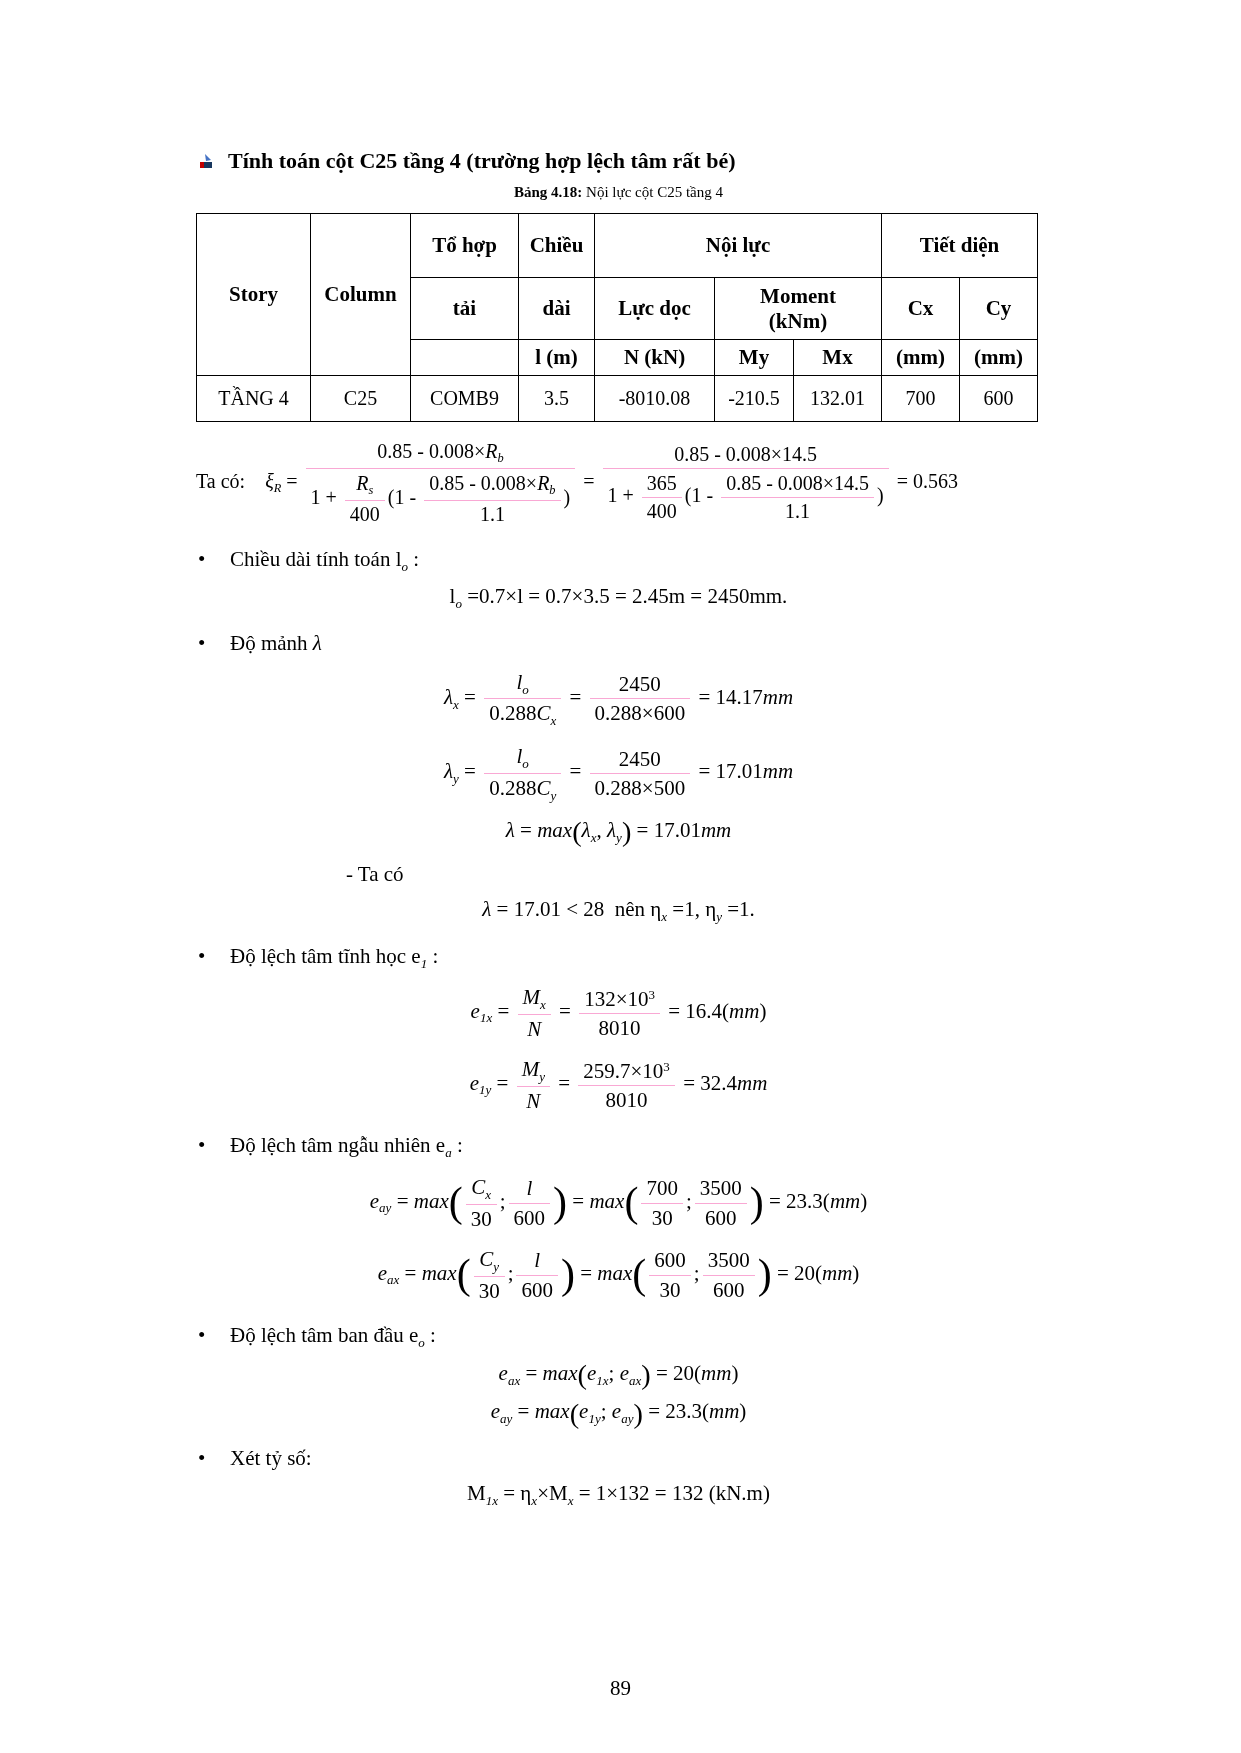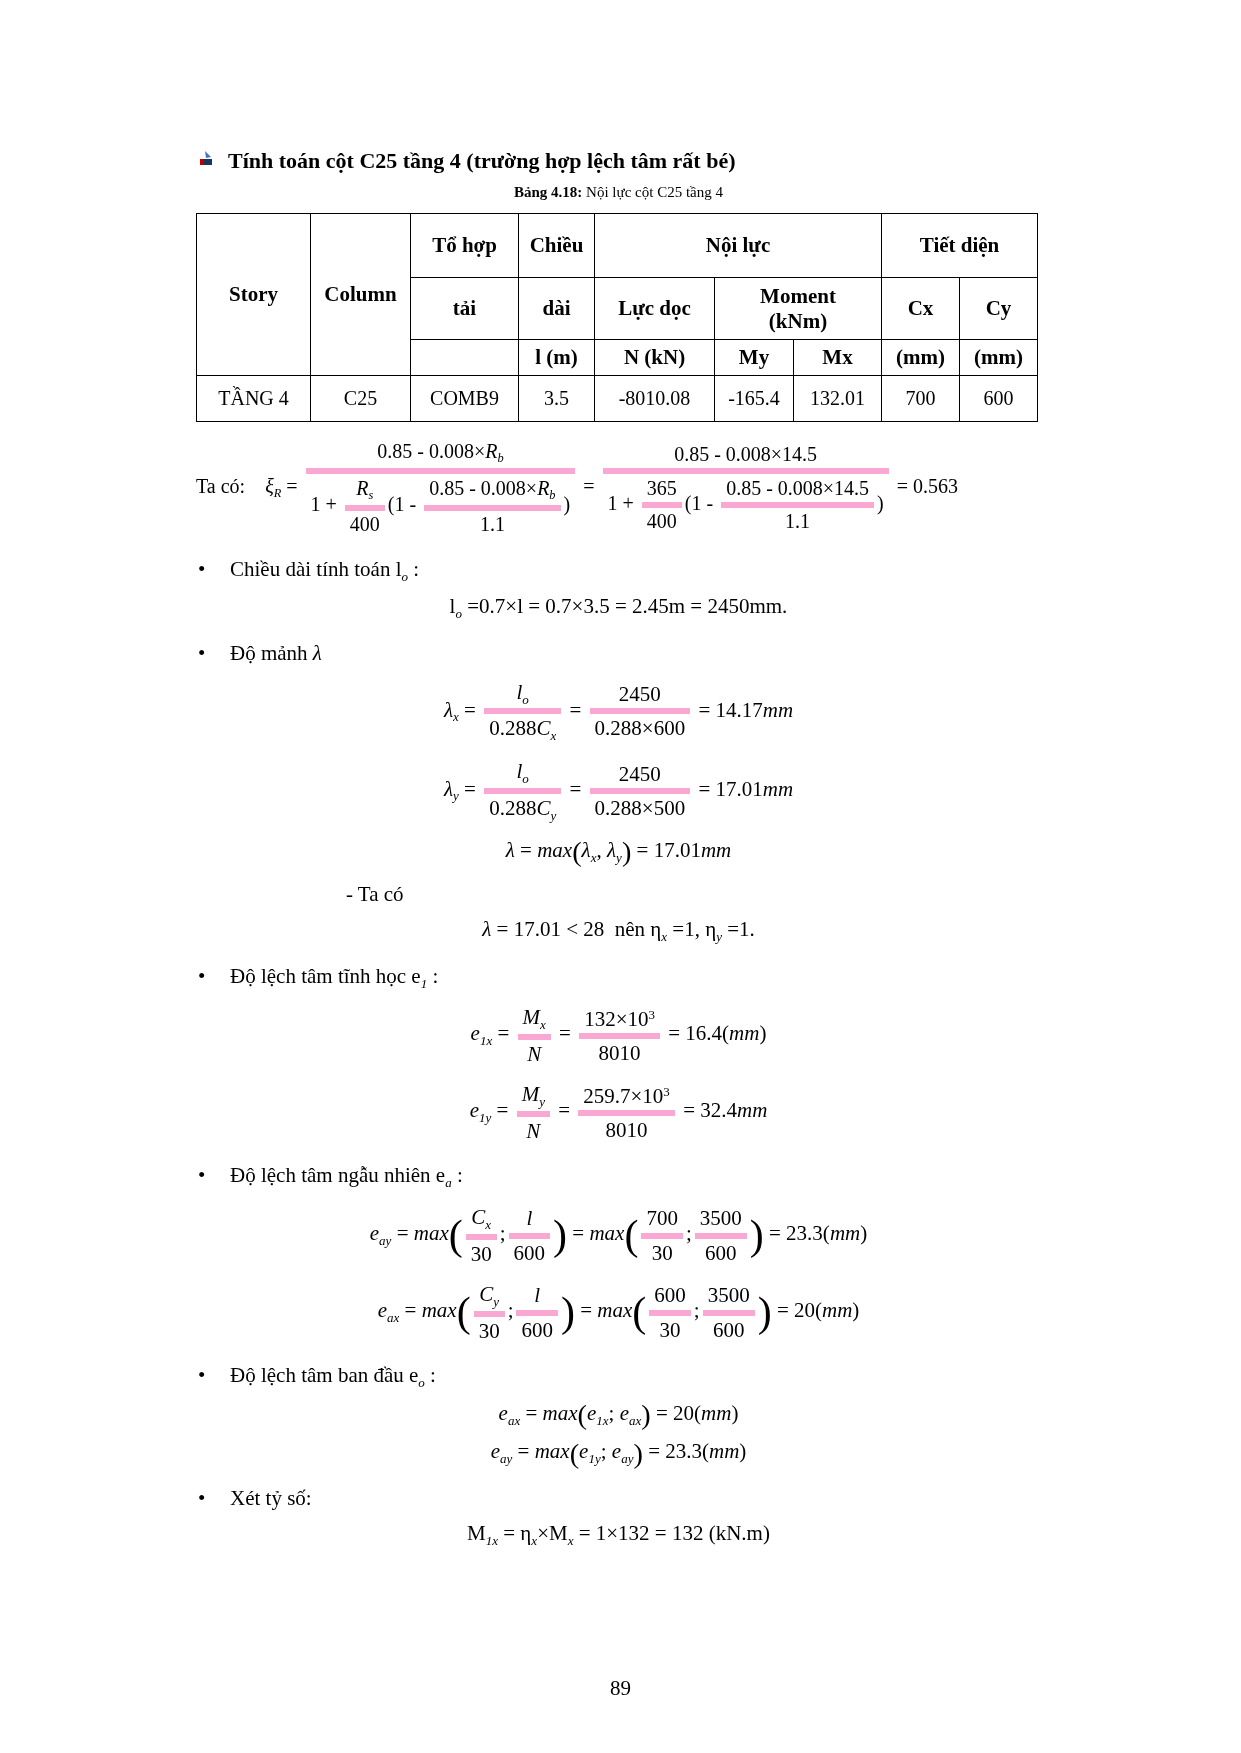--- a/index.html
+++ b/index.html
@@ -3,21 +3,21 @@
 <meta charset="utf-8">
 <style>
   * { margin:0; padding:0; box-sizing:border-box; }
   html,body { background:#ffffff; }
   body {
     width:1241px; height:1753px; position:relative; overflow:hidden;
     font-family:"Liberation Serif","DejaVu Serif",serif; color:#000;
   }
   .page { padding:148px 200px 0 196px; }
 
-  .heading-row { display:flex; align-items:flex-start; gap:12px; }
+  .heading-row { display:flex; align-items:center; gap:12px; }
   .heading-text { font-weight:bold; font-size:22px; }
   .bullet-icon { width:20px; height:20px; position:relative; flex:0 0 20px; }
   .bullet-icon svg { display:block; }
 
   .caption { text-align:center; font-size:15px; margin-top:10px; }
   .caption .b { font-weight:bold; }
 
   table.tbl { border-collapse:collapse; width:841px; margin-top:12px; table-layout:fixed; }
   .tbl td { border:1px solid #000; text-align:center; vertical-align:middle; font-size:20px; padding:2px 4px; }
   .tbl .hd { font-weight:bold; font-size:21px; }
@@ -25,21 +25,21 @@
   tr.r2 td { height:62px; }
   tr.r3 td { height:36px; }
   tr.r4 td { height:46px;margin-left:19px; }
 
   .eq { font-size:21px; line-height:1.3; white-space:pre-wrap; }
   .eq.xi { font-size:20px; margin:16px 0 8px 0; }
   .eq.center { text-align:center; margin:9px 0; }
   .eq.tall { margin:12px 0; }
 
   .frac { display:inline-block; vertical-align:middle; text-align:center; margin:0 3px; }
-  .frac .fnum { display:block; border-bottom:6px solid #f9a8d4; padding:1px 5px; line-height:1.25; white-space:pre; }
+  .frac .fnum { display:block; border-bottom:1px solid #f9a8d4; padding:1px 5px; line-height:1.25; white-space:pre; }
   .frac .fden { display:block; padding:1px 5px; line-height:1.25; white-space:pre; }
 
   .sub { font-size:0.62em; font-style:italic; vertical-align:-0.35em; }
   .sup { font-size:0.62em; vertical-align:0.55em; }
   .it  { font-style:italic; }
   .lp,.rp { font-size:2.0em; vertical-align:middle; font-weight:300; line-height:0.9; display:inline-block; }
   .lp.s1,.rp.s1 { font-size:1.35em; }
 
   .bullet { display:flex; margin-top:18px; font-size:21px; }
   .bullet .dot { width:34px; padding-left:2px; flex:0 0 34px; }
@@ -107,21 +107,21 @@
         <td class="hd">Mx</td>
         <td class="hd">(mm)</td>
         <td class="hd">(mm)</td>
       </tr>
       <tr class="r4">
         <td>TẦNG 4</td>
         <td>C25</td>
         <td>COMB9</td>
         <td>3.5</td>
         <td>-8010.08</td>
-        <td>-165.4</td>
+        <td>-210.5</td>
         <td>132.01</td>
         <td>700</td>
         <td>600</td>
       </tr>
     </tbody>
   </table>
 
   <div class="eq xi"><span class="text">Ta có:    </span><span class="it">ξ</span><span class="sub">R</span><span class="text"> = </span><span class="frac"><span class="fnum"><span class="text">0.85 - 0.008×</span><span class="it">R</span><span class="sub">b</span></span><span class="fden"><span class="text">1 + </span><span class="frac"><span class="fnum"><span class="it">R</span><span class="sub">s</span></span><span class="fden"><span class="text">400</span></span></span><span class="text">(1 - </span><span class="frac"><span class="fnum"><span class="text">0.85 - 0.008×</span><span class="it">R</span><span class="sub">b</span></span><span class="fden"><span class="text">1.1</span></span></span><span class="text">)</span></span></span><span class="text"> = </span><span class="frac"><span class="fnum"><span class="text">0.85 - 0.008×14.5</span></span><span class="fden"><span class="text">1 + </span><span class="frac"><span class="fnum"><span class="text">365</span></span><span class="fden"><span class="text">400</span></span></span><span class="text">(1 - </span><span class="frac"><span class="fnum"><span class="text">0.85 - 0.008×14.5</span></span><span class="fden"><span class="text">1.1</span></span></span><span class="text">)</span></span></span><span class="text"> = 0.563</span></div>
 
   <div class="bullet">

